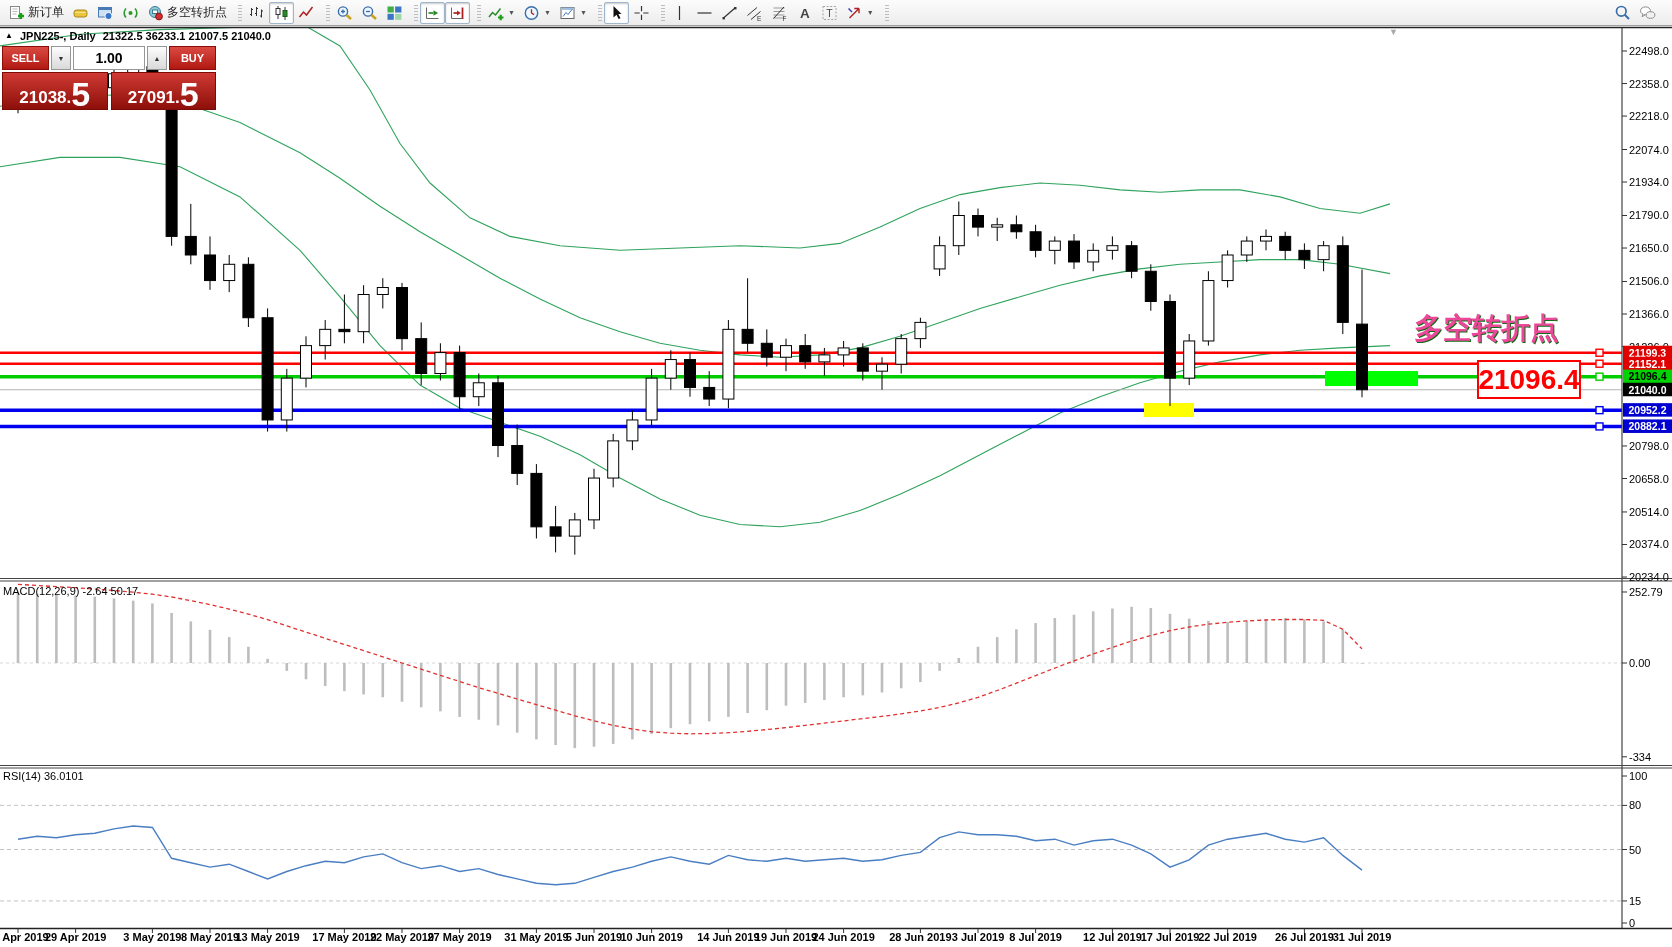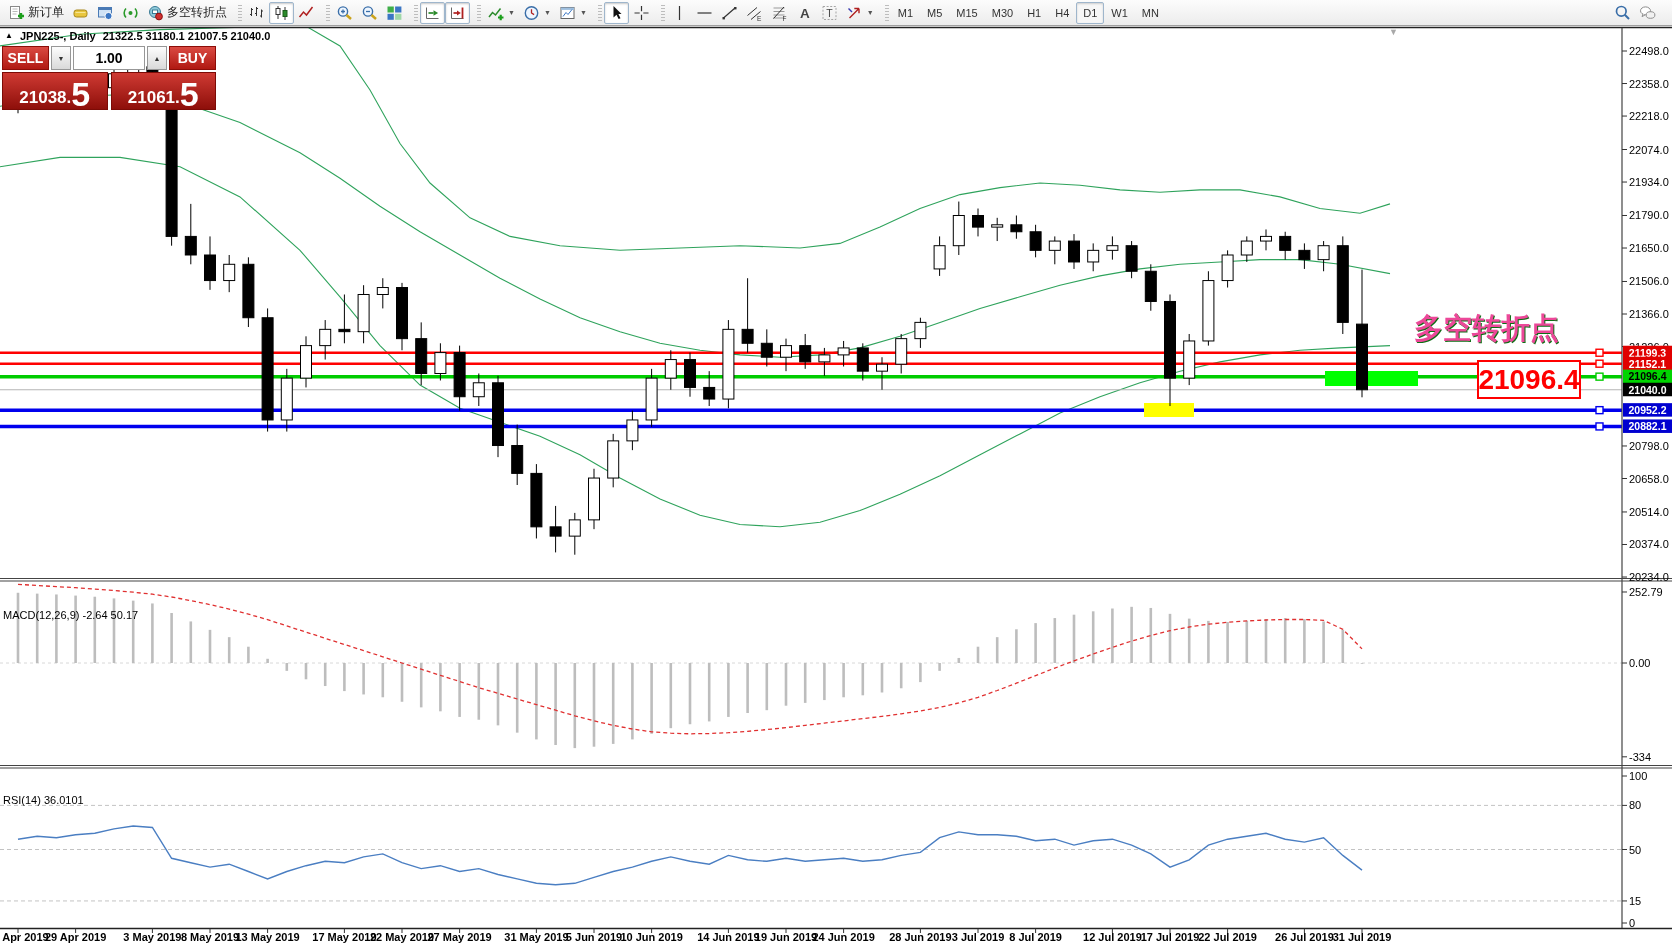--- a/index.html
+++ b/index.html
@@ -27,21 +27,21 @@
   
   #chart-svg{position:absolute;left:0;top:0;z-index:1;}
   .chart-title{position:absolute;left:5px;top:30px;z-index:15;font-size:11px;font-weight:700;
                color:#000;display:flex;align-items:center;gap:7px;}
   .collapse-tri{font-size:8px;line-height:1;}
   .shift-marker{position:absolute;left:1389px;top:27px;z-index:5;color:#a9a9a9;font-size:9px;}
   
   .trade-panel{position:absolute;left:2px;top:46px;width:214px;z-index:20;}
   .tp-row1{display:flex;height:24px;gap:2px;}
   .btn-sell,.btn-buy{width:47px;background:linear-gradient(#da4a42,#b01912);color:#fff;
-        font-size:14px;font-weight:700;display:flex;align-items:center;justify-content:center;
+        font-size:11px;font-weight:700;display:flex;align-items:center;justify-content:center;
         border:1px solid #8c0d08;box-sizing:border-box;}
   .spin{width:20px;background:linear-gradient(#fdfdfd,#d9d9d9);border:1px solid #979797;
         font-size:7px;color:#333;display:flex;align-items:center;justify-content:center;
         box-sizing:border-box;}
   .vol{flex:1;border:1px solid #979797;background:#fff;box-sizing:border-box;}
   .vol input{width:100%;height:100%;border:none;outline:none;text-align:center;
         font-size:14px;font-weight:700;padding:0 6px;box-sizing:border-box;
         font-family:"Liberation Sans",sans-serif;}
   .tp-row2{display:flex;gap:3px;margin-top:2px;height:38px;}
   .price-box{flex:1;background:linear-gradient(#cf3a33,#8e0f0a);border:1px solid #7c0b06;
@@ -49,21 +49,21 @@
         padding-bottom:1px;box-sizing:border-box;}
   .pb-main{font-size:17px;font-weight:700;line-height:1.25;}
   .pb-big{font-size:34px;font-weight:700;line-height:0.8;}
   
   .tp-text{position:absolute;left:1414px;top:309px;z-index:12;font-size:29px;font-weight:700;
         color:#ec4899;text-shadow:1px 1px 0 #0c6e14;white-space:nowrap;
         font-family:"DejaVu Sans",sans-serif;}
   .callout{position:absolute;left:1477px;top:360px;width:100px;height:35px;z-index:12;
         border:2px solid #ff0000;background:#fff;color:#ff0000;font-size:28px;font-weight:700;
         display:flex;align-items:center;justify-content:center;}
-  .ind-label{position:absolute;left:3px;z-index:12;font-size:11px;color:#000;margin-top:24px;}
+  .ind-label{position:absolute;left:3px;z-index:12;font-size:11px;color:#000;}
 </style>
 </head>
 <body>
 
 <svg id="chart-svg" width="1672" height="947">
     <defs>
       <clipPath id="mainClip">
         <rect x="0" y="28" width="1622" height="550"></rect>
       </clipPath>
       <clipPath id="macdClip">
@@ -679,31 +679,20 @@
         <span class="ic">
           <svg viewBox="0 0 16 16">
             <path d="M3 13L12.5 3.5M12.5 3.5H7.8M12.5 3.5v4.7" stroke="#b02020" fill="none" stroke-width="1.4"></path>
             <path d="M2 3.5l3.5 3.5" stroke="#3a3ab0" stroke-width="1.4"></path>
           </svg>
         </span>
         <span class="tb-caret">▼</span>
       </div>
     </div>
     <span class="grip"></span>
-    <div class="tb-group">
-      <div class="tf-btn">M1</div>
-      <div class="tf-btn">M5</div>
-      <div class="tf-btn">M15</div>
-      <div class="tf-btn">M30</div>
-      <div class="tf-btn">H1</div>
-      <div class="tf-btn">H4</div>
-      <div class="tf-btn pressed">D1</div>
-      <div class="tf-btn">W1</div>
-      <div class="tf-btn">MN</div>
-    </div>
     <div class="tb-right">
       <div class="tb-btn">
         <span class="ic">
           <svg viewBox="0 0 16 16">
             <circle cx="6.8" cy="6.3" r="4.8" fill="none" stroke="#3a6ea8" stroke-width="1.7"></circle>
             <path d="M10.3 9.8l4.2 4.2" stroke="#3a6ea8" stroke-width="2"></path>
           </svg>
         </span>
       </div>
       <div class="tb-btn">
@@ -714,42 +703,42 @@
             <ellipse cx="11" cy="10" rx="4.4" ry="3.3" fill="#f1f1f1" stroke="#8d8d8d"></ellipse>
           </svg>
         </span>
       </div>
     </div>
   </div>
 
 <div class="chart-title">
   <span class="collapse-tri">▲</span>
   <span>JPN225-, Daily</span>
-  <span>21322.5 31180.1 21007.5 21040.0</span>
+  <span>21322.5 36233.1 21007.5 21040.0</span>
 </div>
 
 <div class="shift-marker">▼</div>
 
 <div class="trade-panel">
   <div class="tp-row1">
     <div class="btn-sell">SELL</div>
     <div class="spin">▼</div>
     <div class="vol">
       <input value="1.00" style="">
     </div>
     <div class="spin">▲</div>
     <div class="btn-buy">BUY</div>
   </div>
   <div class="tp-row2">
     <div class="price-box">
       <span class="pb-main">21038.</span>
       <span class="pb-big">5</span>
     </div>
     <div class="price-box">
-      <span class="pb-main">21061.</span>
+      <span class="pb-main">27091.</span>
       <span class="pb-big">5</span>
     </div>
   </div>
 </div>
 
 <div class="tp-text">多空转折点</div>
 <div class="callout">21096.4</div>
 <div class="ind-label" style="top:585px;">MACD(12,26,9) -2.64 50.17</div>
 <div class="ind-label" style="top:770px;">RSI(14) 36.0101</div>
 

